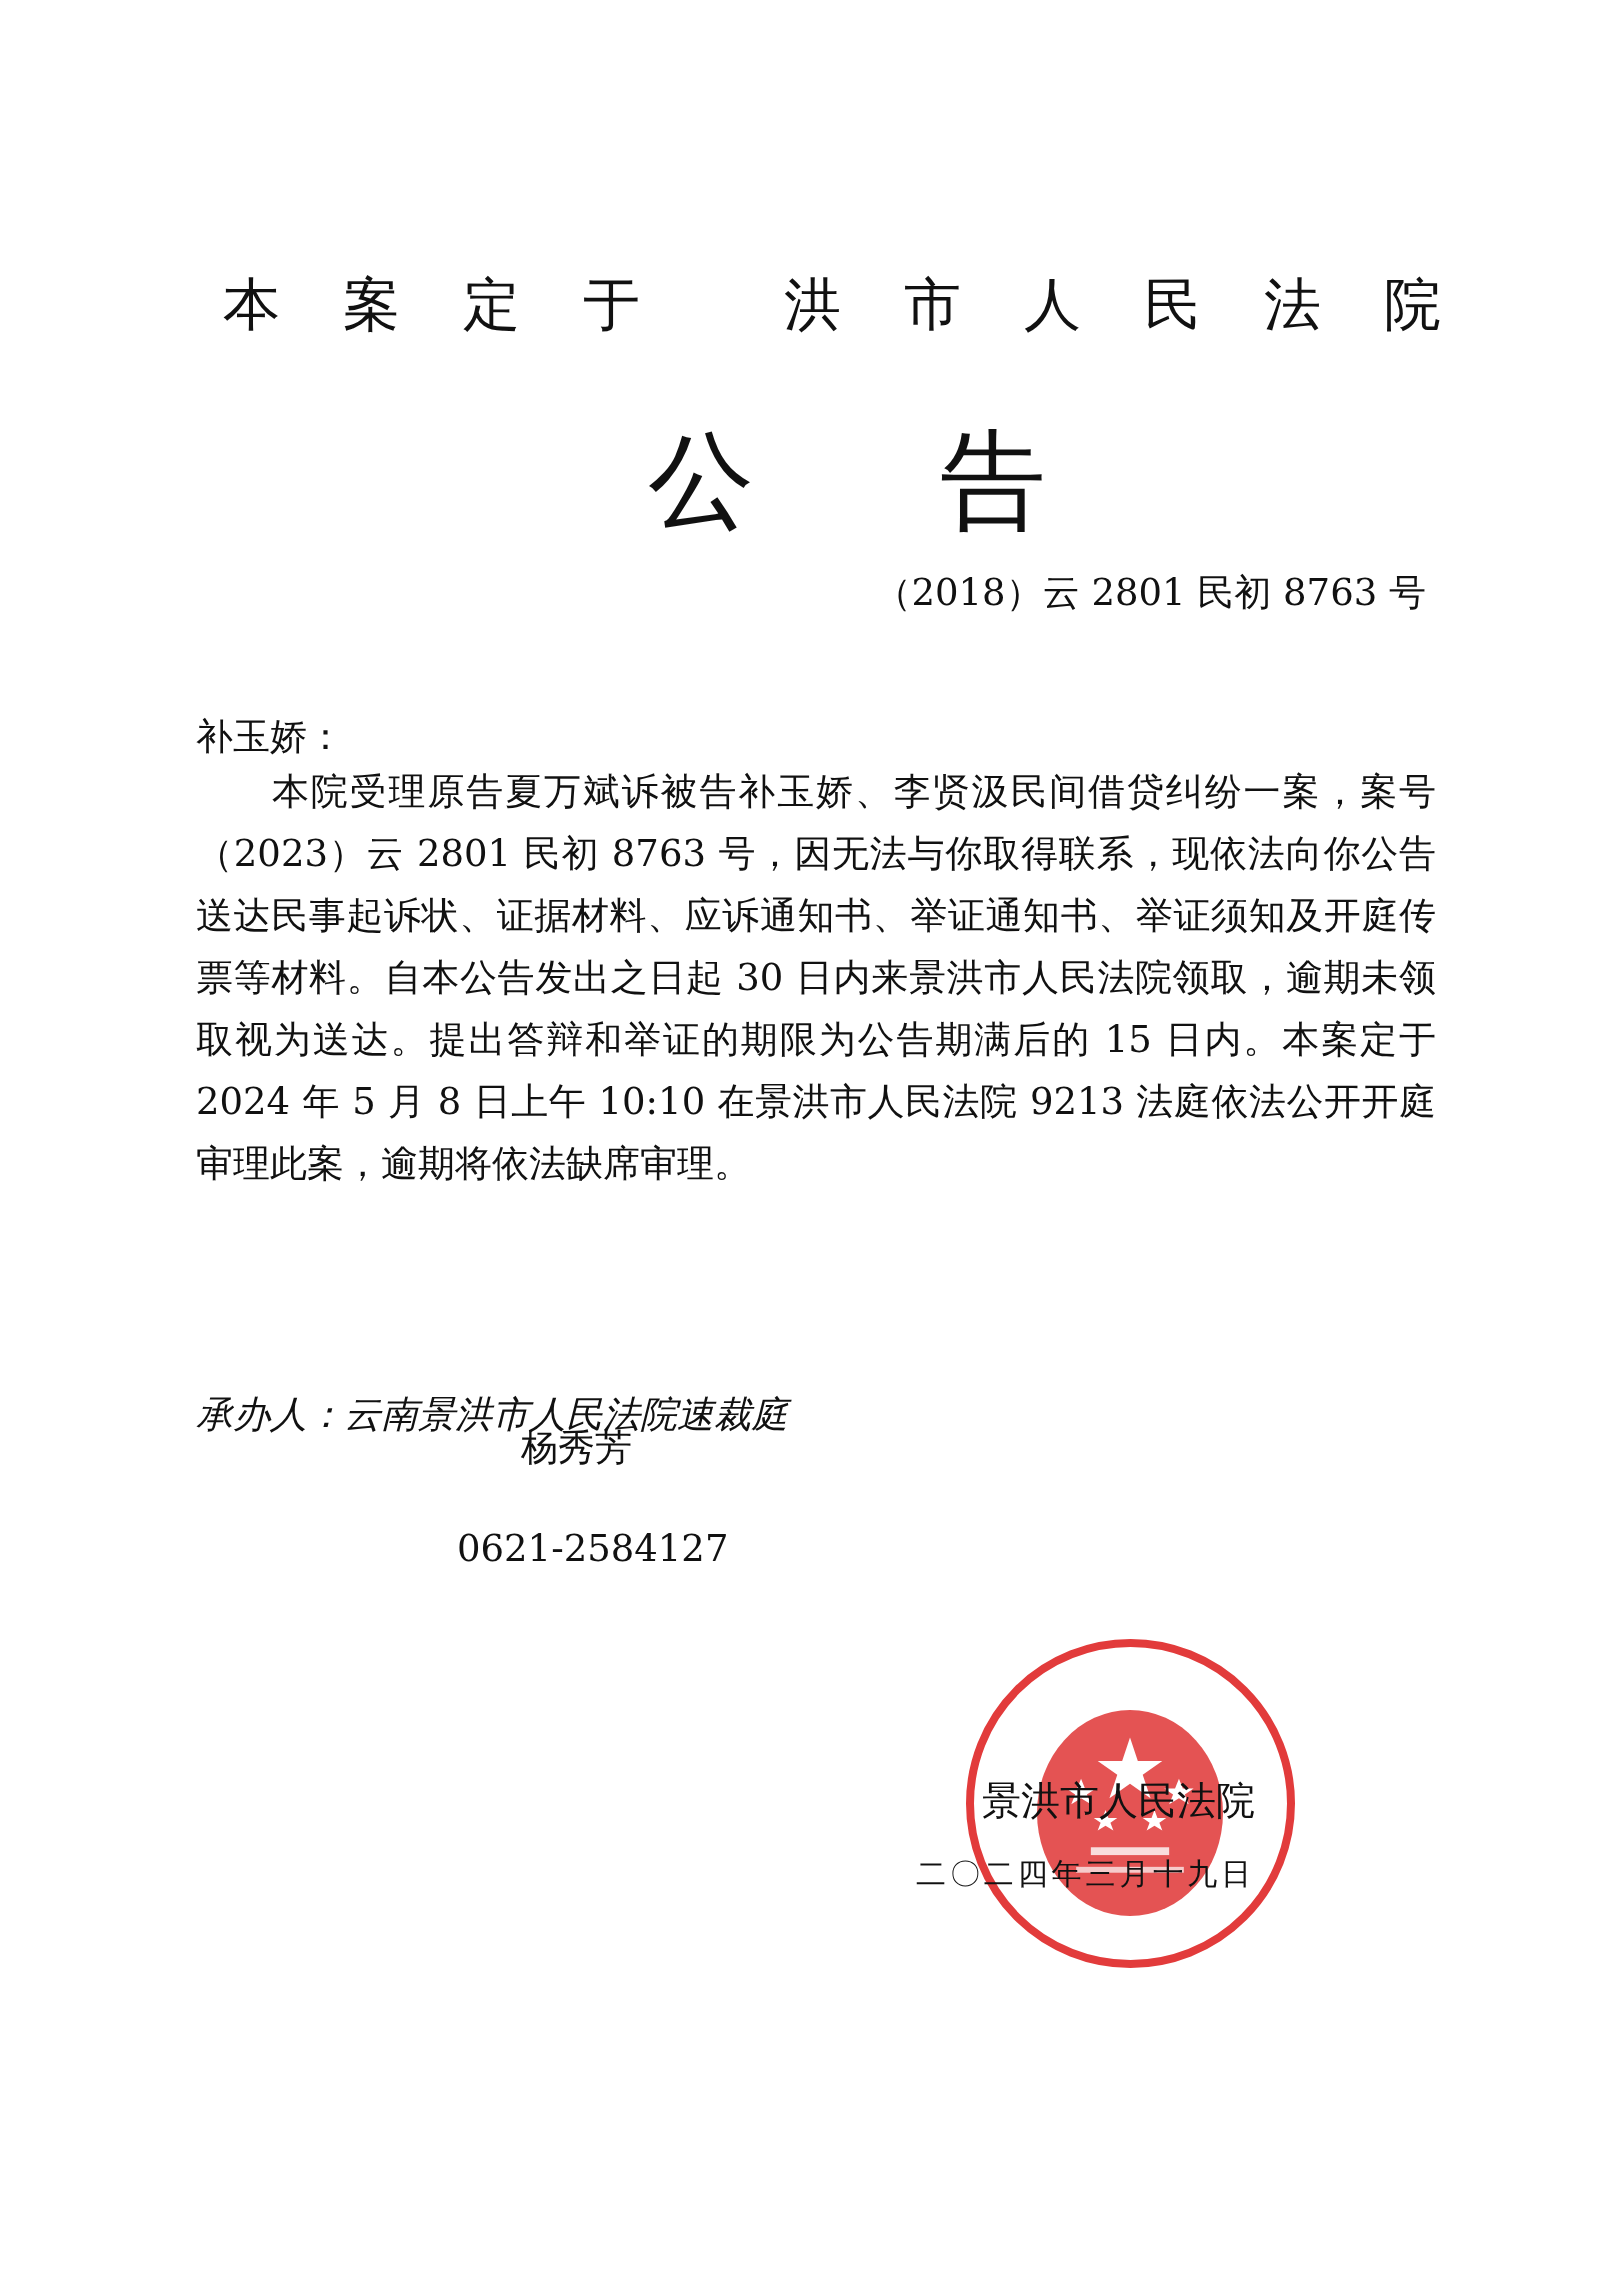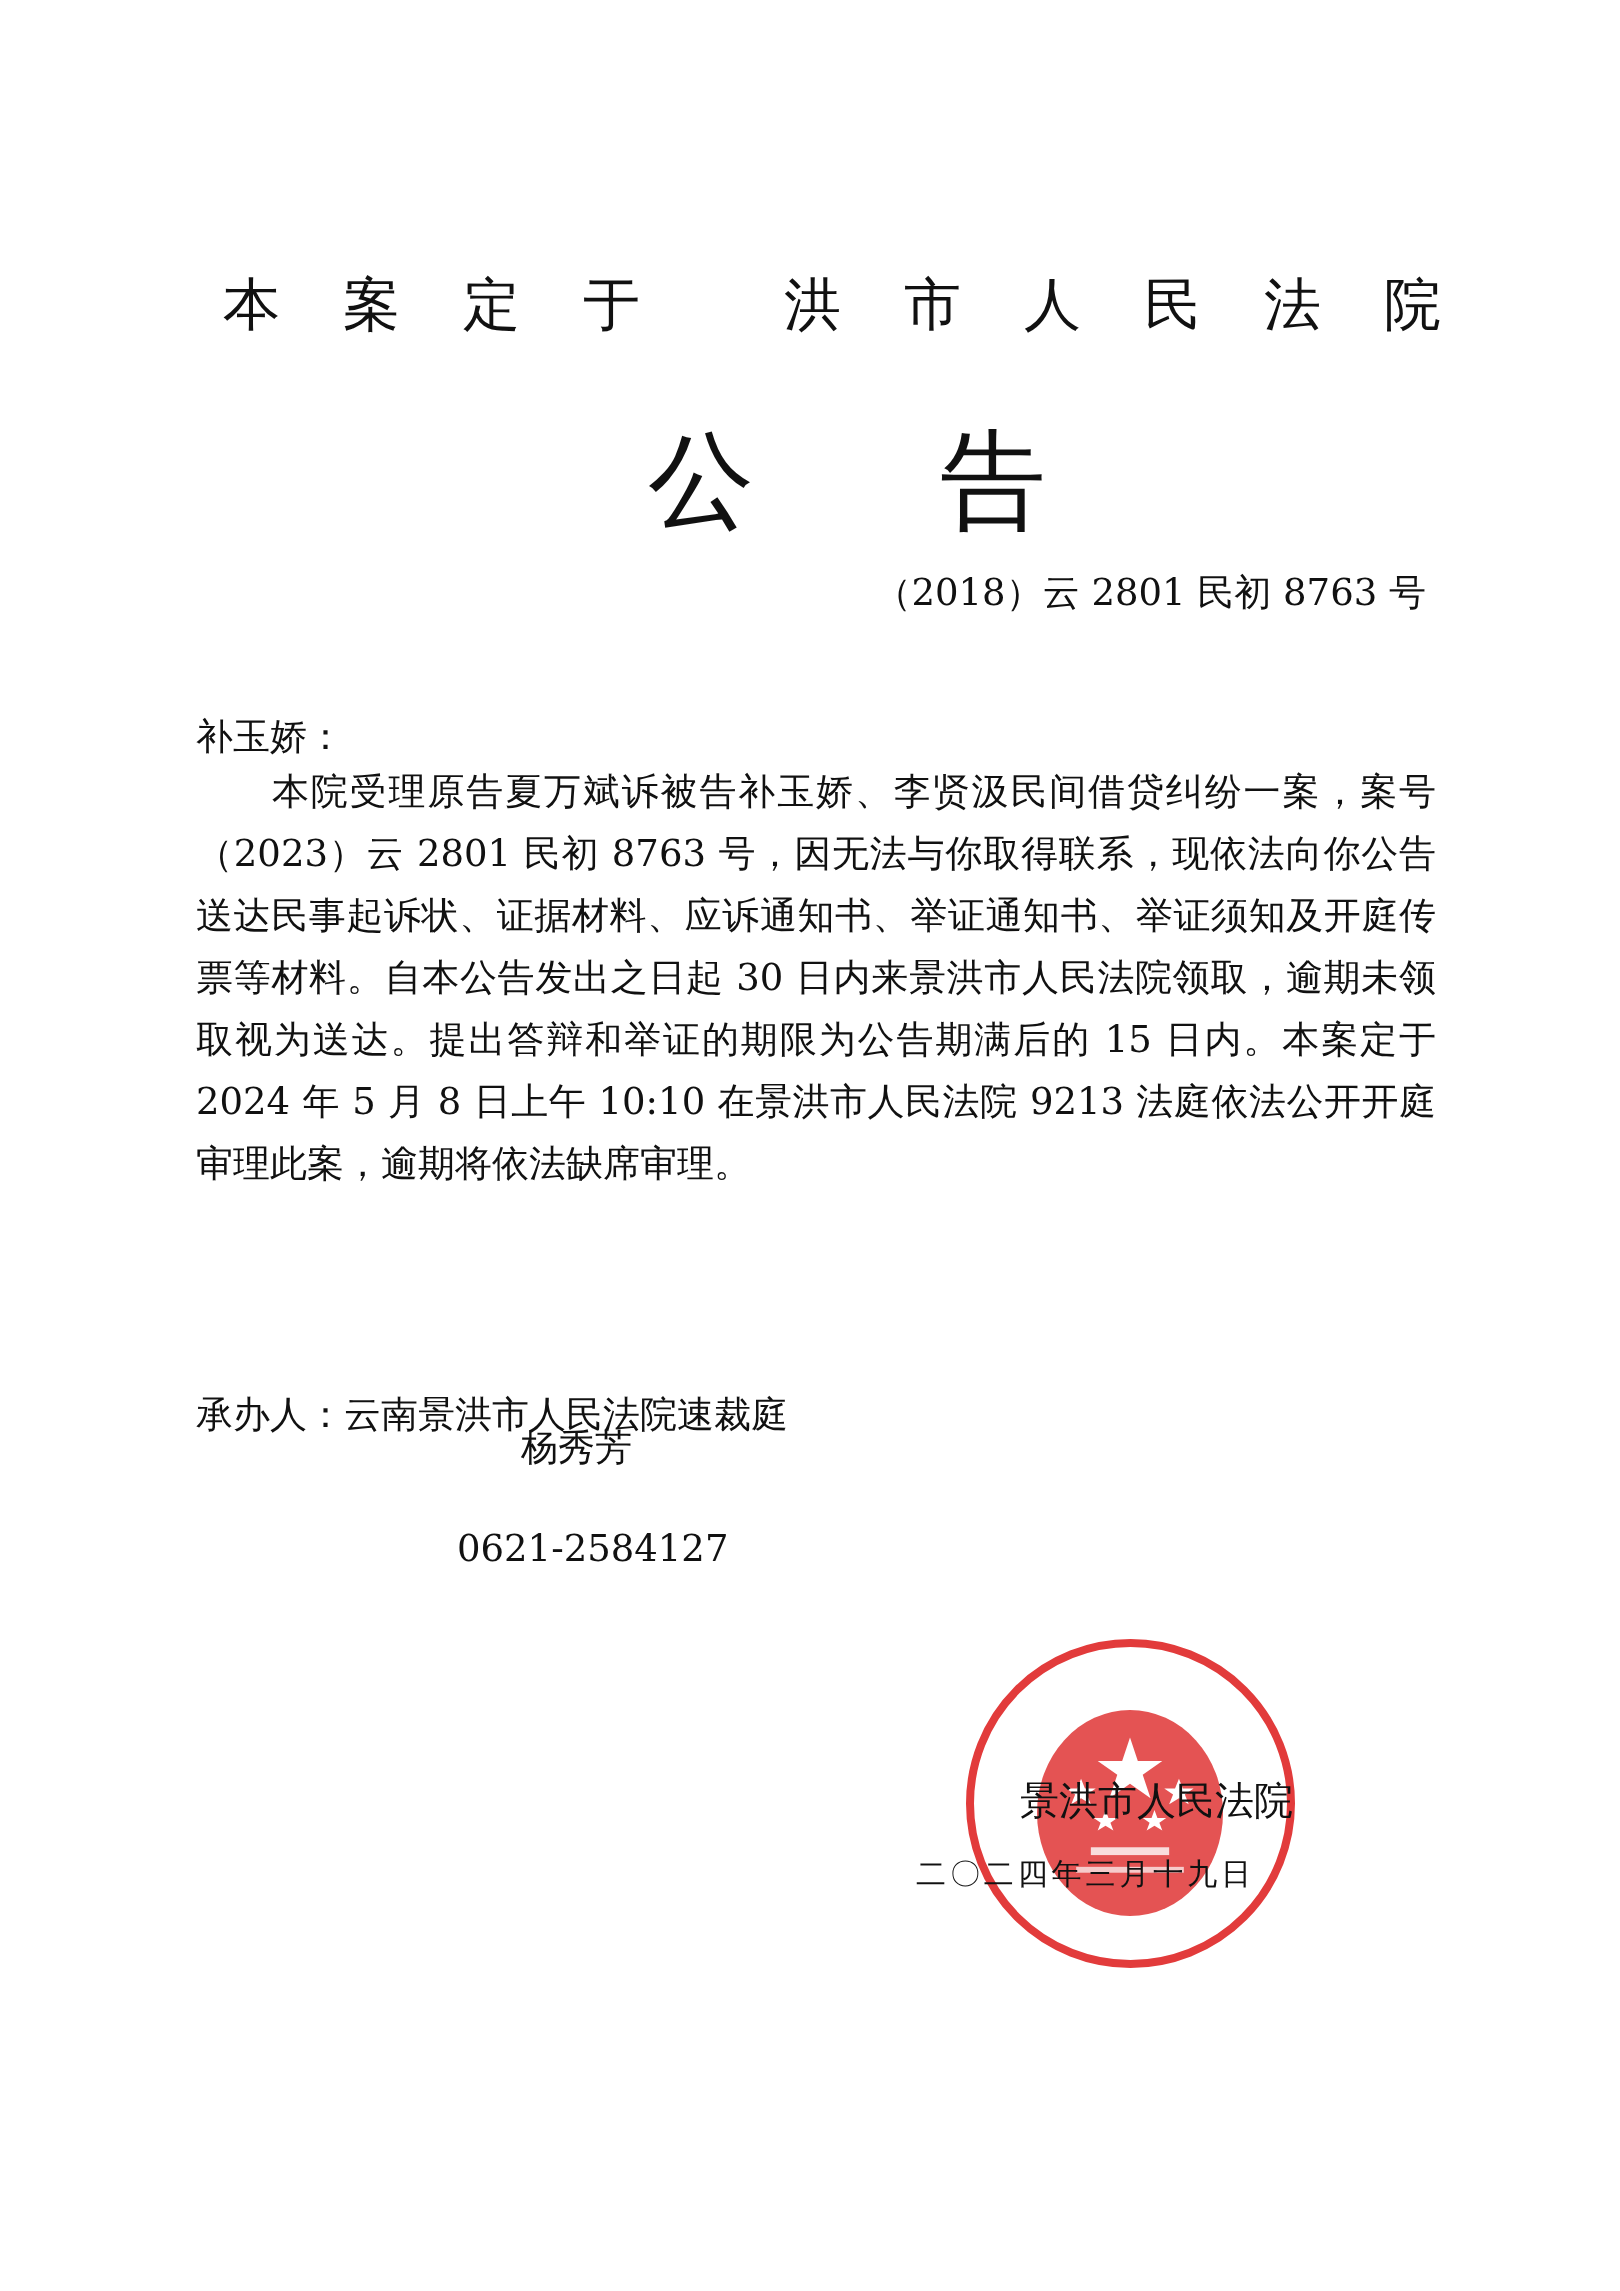--- a/index.html
+++ b/index.html
@@ -7,29 +7,29 @@
          font-family: "DejaVu Serif", "Liberation Serif", serif; color: #111; }
   .court-name { position: absolute; top: 267px; left: 223px; width: 1186px;
          font-size: 57px; letter-spacing: 63px; white-space: nowrap;
          font-family: "DejaVu Sans", sans-serif; }
   .title { position: absolute; top: 410px; left: 648px; font-size: 106px;
          letter-spacing: 186px; white-space: nowrap; font-family: Liberation Serif, serif; }
   .case-no { position: absolute; top: 568px; right: 194px; font-size: 37px; white-space: nowrap; }
   .addressee { position: absolute; top: 712px; left: 196px; font-size: 37px; }
   .body-text { position: absolute; top: 761px; left: 196px; width: 1240px;
          font-size: 37px; line-height: 62px; text-indent: 76px; text-align: justify; }
-  .handler { position: absolute; top: 1390px; left: 196px; font-size: 37px; white-space: nowrap; }
+  .handler { position: absolute; top: 1390px; left: 196px; font-size: 37px; white-space: nowrap; font-style: italic; }
   .handler-name { position: absolute; top: 1423px; left: 521px; font-size: 37px; font-family: Liberation Serif, serif; }
   .handler-phone { position: absolute; top: 1527px; left: 457px; font-size: 37px; }
   .seal { position: absolute; left: 966px; top: 1639px; width: 329px; height: 329px;
           border-radius: 50%; border: 8.8px solid #e23b3b; box-sizing: border-box; }
   .seal-inner { position: absolute; left: 63px; top: 63px; width: 186px; height: 206px;
           border-radius: 50%; background: #e24545; opacity: 0.92; }
   .issuer { position: absolute; top: 1774px; left: 982px; font-size: 39px; white-space: nowrap;
-          font-family: "DejaVu Sans", sans-serif; margin-left: 38px; }
+          font-family: "DejaVu Sans", sans-serif; }
   .date { position: absolute; top: 1854px; left: 916px; font-size: 30px; white-space: nowrap;
           font-family: "DejaVu Sans", sans-serif; letter-spacing: 3.9px; }
 </style>
 </head>
 <body>
 
 <div class="court-name">本案定于 洪市人民法院</div>
 <div class="title">公告</div>
 <div class="case-no">（2018）云 2801 民初 8763 号</div>
 

